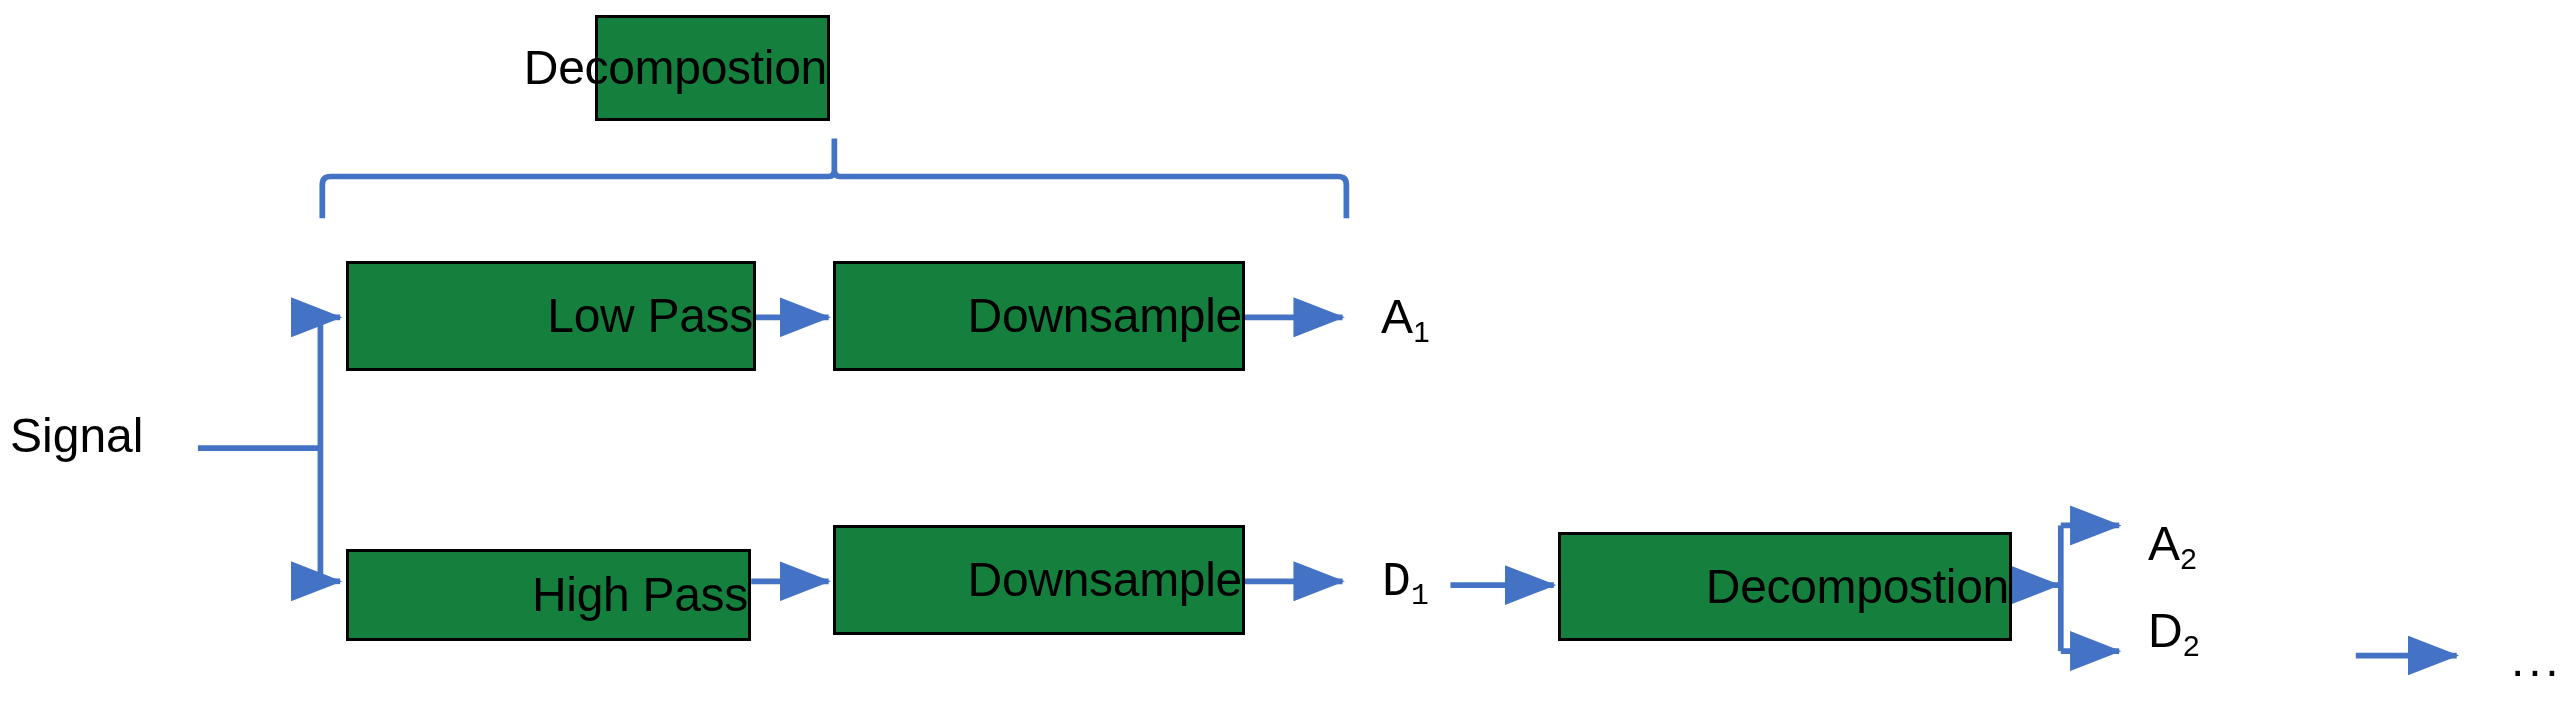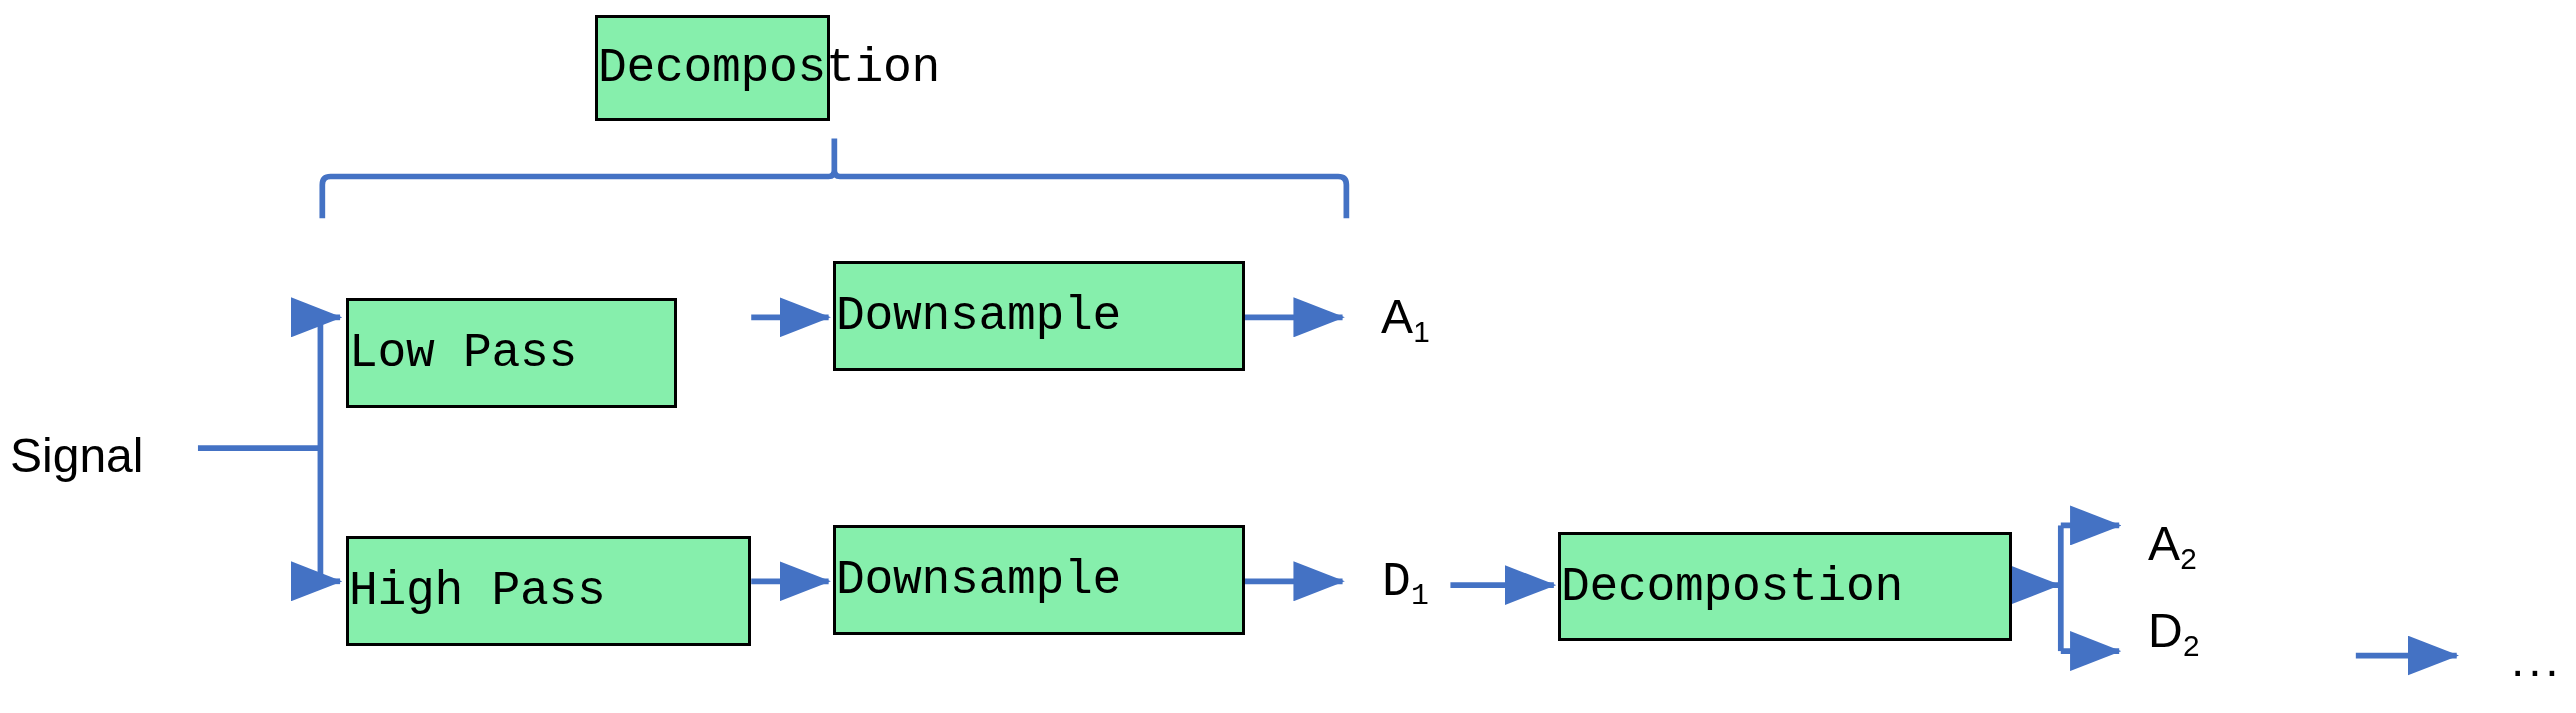--- a/index.html
+++ b/index.html
@@ -21,26 +21,26 @@
     position: absolute;
     left: 0;
     top: 0;
     width: 2576px;
     height: 714px;
   }
   .node-box {
     position: absolute;
     box-sizing: border-box;
     border: 3.8px solid #000000;
-    background: #86efac;
+    background: #15803d;
     display: flex;
     align-items: center;
-    justify-content: flex-start;
+    justify-content: flex-end;
     color: #000000;
-    font-family: Liberation Mono, monospace;
+    font-family: Liberation Sans, sans-serif;
     font-weight: 400;
     letter-spacing: -0.3px;
   }
   .node-label {
     white-space: nowrap;
     line-height: 1;
     font-size: 48px;
   }
   .free-label {
     position: absolute;
@@ -121,41 +121,41 @@
 
     <line x1="3248" y1="1026" x2="3340" y2="1026" stroke="#4472C4" stroke-width="9" marker-end="url(#arrowhead)"></line>
 
     <line x1="3713" y1="1033" x2="3872" y2="1033" stroke="#4472C4" stroke-width="9" marker-end="url(#arrowhead)"></line>
   </svg>
 
   <div class="node-box" style="left:595px; top:15px; width:235px; height:106px;">
     <span class="node-label">Decompostion</span>
   </div>
 
-  <div class="node-box" style="left:346px; top:261px; width:331px; height:110px;margin-top:37px;">
+  <div class="node-box" style="left:346px; top:261px; width:410px; height:110px;">
     <span class="node-label">Low Pass</span>
   </div>
 
   <div class="node-box" style="left:833px; top:261px; width:412px; height:110px;">
     <span class="node-label">Downsample</span>
   </div>
 
-  <div class="node-box" style="left:346px; top:536px; width:405px; height:110px;">
+  <div class="node-box" style="left:346px; top:549px; width:405px; height:92px;">
     <span class="node-label">High Pass</span>
   </div>
 
   <div class="node-box" style="left:833px; top:525px; width:412px; height:110px;">
     <span class="node-label">Downsample</span>
   </div>
 
   <div class="node-box" style="left:1558px; top:532px; width:454px; height:109px;">
     <span class="node-label">Decompostion</span>
   </div>
 
-  <div class="free-label" style="left:10px; top:432px;">
+  <div class="free-label" style="left:10px; top:412px;">
     <span>Signal</span>
   </div>
 
   <div class="free-label" style="left:1381px; top:293px;">
     <span>A</span><sub>1</sub>
   </div>
 
   <div class="free-label" style="left:1382px; top:558px;font-family:Liberation Mono, monospace;">
     <span>D</span><sub>1</sub>
   </div>

